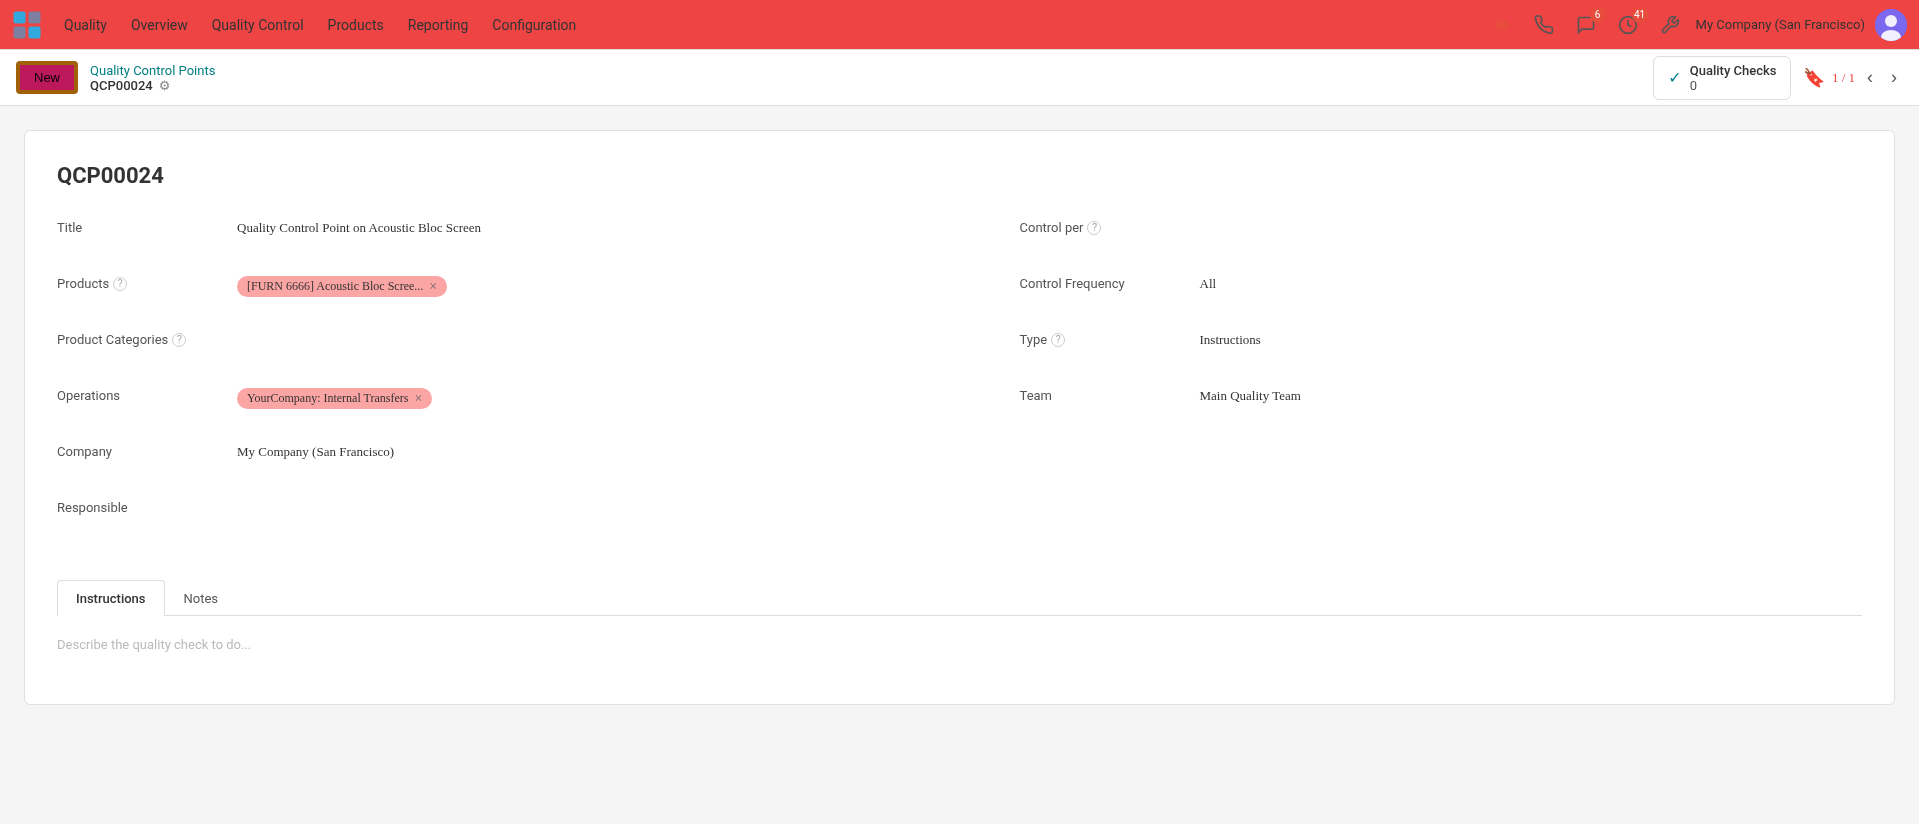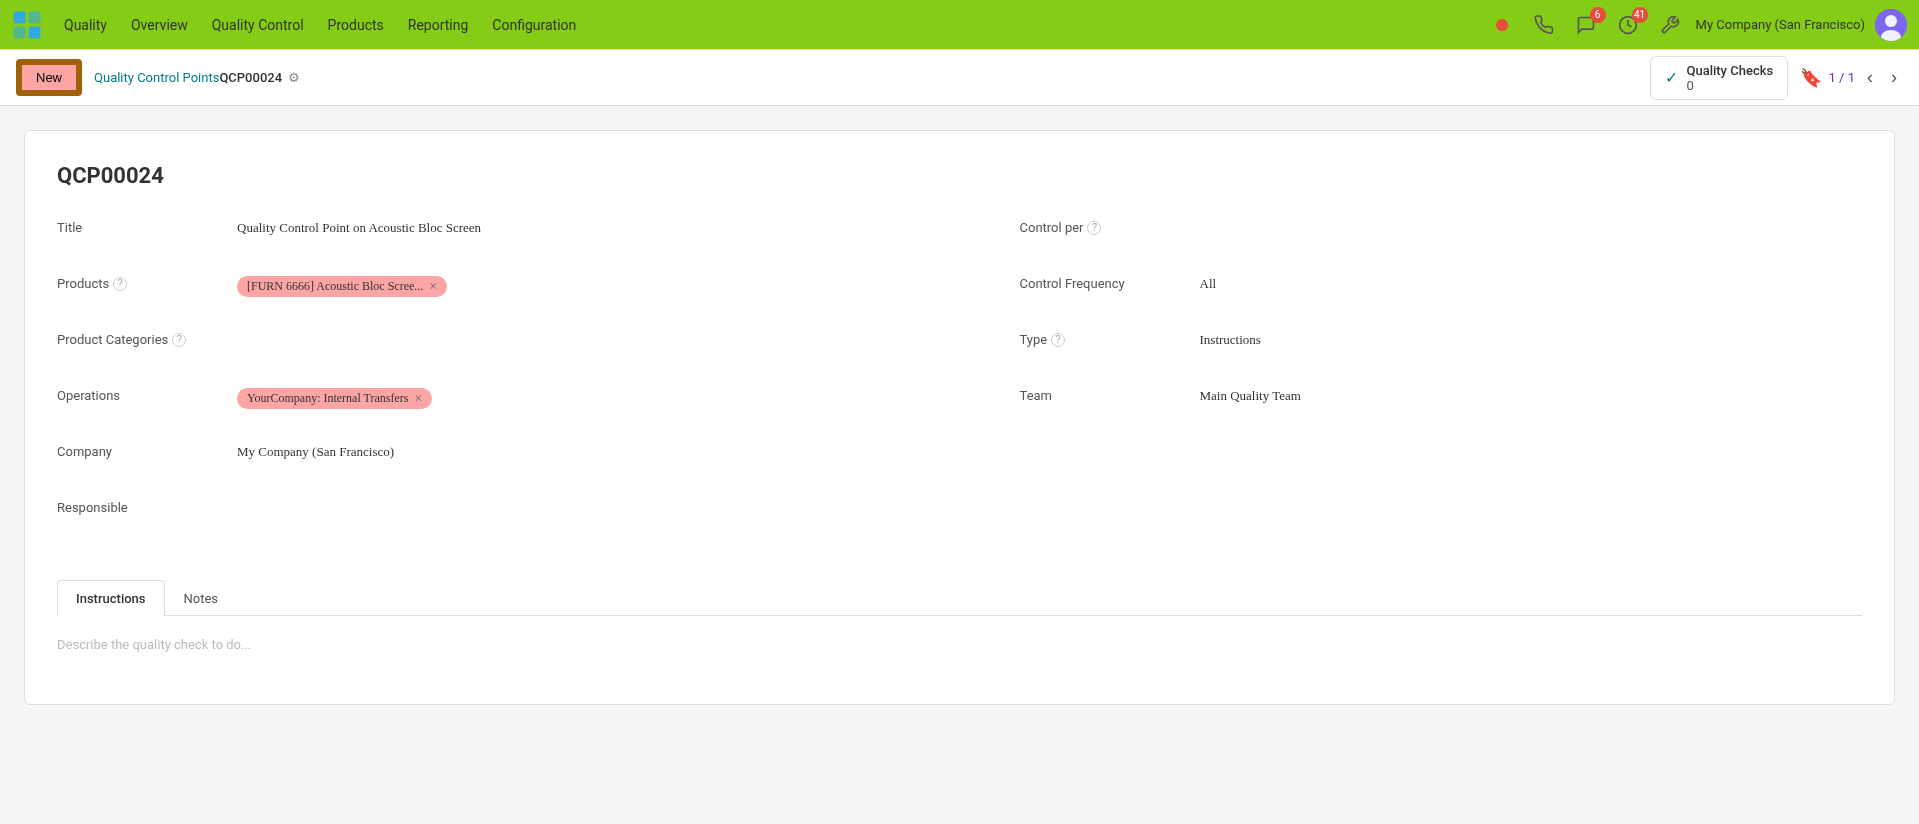--- a/index.html
+++ b/index.html
@@ -1,41 +1,41 @@
 <!DOCTYPE html>
 <html><head>
   <meta charset="utf-8">
   <style>
     * { box-sizing: border-box; margin: 0; padding: 0; }
     body { font-family: -apple-system, BlinkMacSystemFont, 'Segoe UI', Roboto, sans-serif; font-size: 14px; background: #f5f5f5; color: #333; }
 
     
-    .topbar { display: flex; align-items: center; background: #84cc16; border-bottom: 1px solid #ddd; padding: 0 12px; height: 50px; gap: 4px; }
+    .topbar { display: flex; align-items: center; background: #ef4444; border-bottom: 1px solid #ddd; padding: 0 12px; height: 50px; gap: 4px; }
     .topbar-logo { display: flex; align-items: center; margin-right: 8px; }
     .logo-square { width: 30px; height: 30px; }
     .nav-link { padding: 6px 10px; color: #333; text-decoration: none; font-size: 14px; border-radius: 4px; cursor: pointer; white-space: nowrap; }
     .topbar-right { margin-left: auto; display: flex; align-items: center; gap: 10px; }
     .icon-btn { position: relative; cursor: pointer; display: flex; align-items: center; justify-content: center; width: 32px; height: 32px; }
     .badge { position: absolute; top: -2px; right: -4px; background: #e74c3c; color: #fff; border-radius: 50%; font-size: 10px; width: 16px; height: 16px; display: flex; align-items: center; justify-content: center; }
     .company-name { font-size: 13px; color: #333; }
     .avatar { width: 32px; height: 32px; border-radius: 50%; background: #7b68ee; display: flex; align-items: center; justify-content: center; color: #fff; font-size: 12px; overflow: hidden; }
 
     
     .actionbar { display: flex; align-items: center; background: #fff; border-bottom: 1px solid #ddd; padding: 0 16px; height: 56px; gap: 12px; }
-    .btn-new { padding: 5px 14px; border: 6px solid #a16207; border-radius: 4px; background: #fca5a5; cursor: pointer; font-size: 13px; }
-    .breadcrumb { display: flex; }
+    .btn-new { padding: 5px 14px; border: 4px solid #a16207; border-radius: 4px; background: #be185d; cursor: pointer; font-size: 13px; }
+    .breadcrumb { display: flex; flex-direction: column; }
     .breadcrumb-top { color: #017e84; font-size: 13px; text-decoration: none; cursor: pointer; }
     .breadcrumb-bottom { display: flex; align-items: center; gap: 6px; font-size: 13px; font-weight: 500; color: #333; }
     .gear-icon { color: #888; cursor: pointer; }
     .stat-btn { margin-left: auto; display: flex; align-items: center; gap: 8px; border: 1px solid #ddd; border-radius: 6px; padding: 6px 14px; background: #fff; cursor: pointer; }
     .stat-btn-check { color: #017e84; font-size: 16px; }
     .stat-btn-label { font-size: 13px; color: #333; font-weight: 500; }
     .stat-btn-count { font-size: 13px; color: #555; }
     .nav-arrows { display: flex; align-items: center; gap: 6px; }
-    .record-count { font-size: 13px; color: #6d28d9; }
+    .record-count { font-size: 13px; color: #ef4444; font-family: Liberation Serif, serif; }
     .arrow-btn { background: none; border: none; cursor: pointer; font-size: 18px; color: #555; padding: 4px 6px; }
     .bookmark-icon { color: #777; cursor: pointer; font-size: 18px; }
 
     
     .main { padding: 24px; }
     .form-card { background: #fff; border: 1px solid #e0e0e0; border-radius: 6px; padding: 32px; }
     .form-title { font-size: 22px; font-weight: 700; color: #333; margin-bottom: 28px; }
 
     .form-grid { display: grid; grid-template-columns: 1fr 1fr; gap: 0; }
     .form-left { padding-right: 60px; border-right: 1px solid transparent; }

